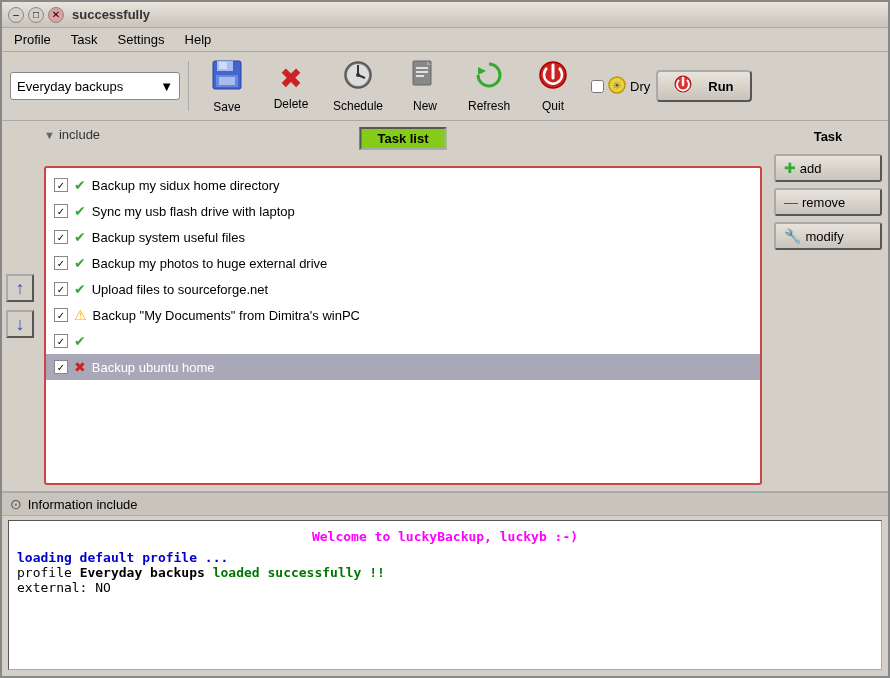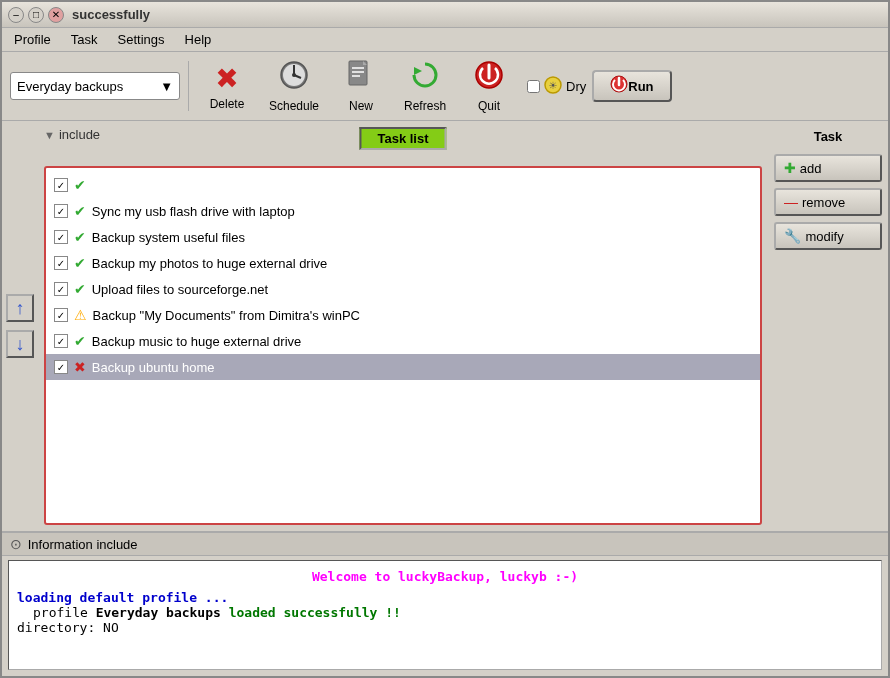--- a/index.html
+++ b/index.html
@@ -123,21 +123,21 @@
     .run-btn {
       background: linear-gradient(to bottom, #e8e4dc, #c8c4bc);
       border: 2px outset #aaa;
       border-radius: 4px;
       padding: 4px 16px;
       font-size: 13px;
       font-weight: bold;
       cursor: pointer;
       display: flex;
       align-items: center;
-      gap: 0;
+      gap: 16px;
       height: 32px;
     }
     .run-icon { color: #cc3333; font-size: 16px; }
     .main-content {
       display: flex;
       flex: 1;
       overflow: hidden;
     }
     .task-list-panel {
       flex: 1;
@@ -254,28 +254,28 @@
       background: #c8c4bc;
       border-bottom: 1px solid #aaa;
     }
     .info-collapse { margin-right: 6px; color: #555; font-size: 14px; cursor: pointer; }
     .info-title { font-size: 13px; }
     .info-body {
       background: white;
       border: 1px inset #aaa;
       margin: 4px 6px 6px 6px;
       padding: 8px;
-      height: 110px;
+      height: 150px;
       overflow-y: auto;
       font-size: 13px;
       font-family: monospace;
     }
     .info-welcome { color: #ff00ff; font-weight: bold; text-align: center; margin-bottom: 6px; }
     .info-loading { color: #0000cc; font-weight: bold; }
-    .info-line { color: #000; margin-left: 16px; }
+    .info-line { color: #000; }
     .info-line .bold { font-weight: bold; }
     .info-green { color: #007700; font-weight: bold; }
     .info-line2 { color: #000; }
   </style>
 </head>
 <body>
 
 <div class="window">
 
   <div class="titlebar">
@@ -295,20 +295,32 @@
   </div>
 
   <div class="toolbar">
     <div class="profile-dropdown">
       <span>Everyday backups</span>
       <span>▼</span>
     </div>
 
     <div class="toolbar-sep"></div>
 
+    <div class="toolbar-btn">
+      <span class="icon save">
+        <svg width="32" height="32" viewBox="0 0 32 32">
+          <rect x="2" y="2" width="28" height="28" rx="2" fill="#4466cc" stroke="#2244aa" stroke-width="1"></rect>
+          <rect x="6" y="2" width="16" height="10" fill="#aabbee"></rect>
+          <rect x="8" y="3" width="8" height="7" fill="#ccddff"></rect>
+          <rect x="5" y="16" width="22" height="12" rx="1" fill="#6688dd"></rect>
+          <rect x="8" y="18" width="16" height="8" fill="#aabbee"></rect>
+        </svg>
+      </span>
+      <span>Save</span>
+    </div>
 
     <div class="toolbar-btn">
       <span class="icon delete">✖</span>
       <span>Delete</span>
     </div>
 
     <div class="toolbar-btn">
       <span class="icon schedule">
         <svg width="30" height="30" viewBox="0 0 30 30">
           <circle cx="15" cy="15" r="13" fill="#777" stroke="#555" stroke-width="1.5"></circle>
@@ -391,20 +403,21 @@
         <span class="include-arrow">▼</span>
         <span class="include-label">include</span>
         <span class="task-list-title">Task list</span>
       </div>
 
       <div class="task-list-container">
 
         <div class="task-item">
           <div class="task-checkbox checked">✓</div>
           <span class="task-icon ok">✔</span>
+          <span class="task-text">Backup my sidux home directory</span>
         </div>
 
         <div class="task-item">
           <div class="task-checkbox checked">✓</div>
           <span class="task-icon ok">✔</span>
           <span class="task-text">Sync my usb flash drive with laptop</span>
         </div>
 
         <div class="task-item">
           <div class="task-checkbox checked">✓</div>
@@ -426,21 +439,20 @@
 
         <div class="task-item">
           <div class="task-checkbox checked">✓</div>
           <span class="task-icon warn">⚠</span>
           <span class="task-text">Backup "My Documents" from Dimitra's winPC</span>
         </div>
 
         <div class="task-item">
           <div class="task-checkbox checked">✓</div>
           <span class="task-icon ok">✔</span>
-          <span class="task-text">Backup music to huge external drive</span>
         </div>
 
         <div class="task-item selected">
           <div class="task-checkbox checked">✓</div>
           <span class="task-icon error">✖</span>
           <span class="task-text">Backup ubuntu home</span>
         </div>
 
       </div>
     </div>
@@ -467,17 +479,17 @@
     <div class="info-header">
       <span class="info-collapse">⊙</span>
       <span class="info-title">Information include</span>
     </div>
     <div class="info-body">
       <div class="info-welcome">Welcome to luckyBackup, luckyb :-)</div>
       <div class="info-loading">loading default profile ...</div>
       <div class="info-line">
         <span>profile </span><span class="bold">Everyday backups</span><span class="info-green"> loaded successfully !!</span>
       </div>
-      <div class="info-line2">directory:  NO</div>
+      <div class="info-line2">external:  NO</div>
     </div>
   </div>
 
 </div>
 
 </body></html>

